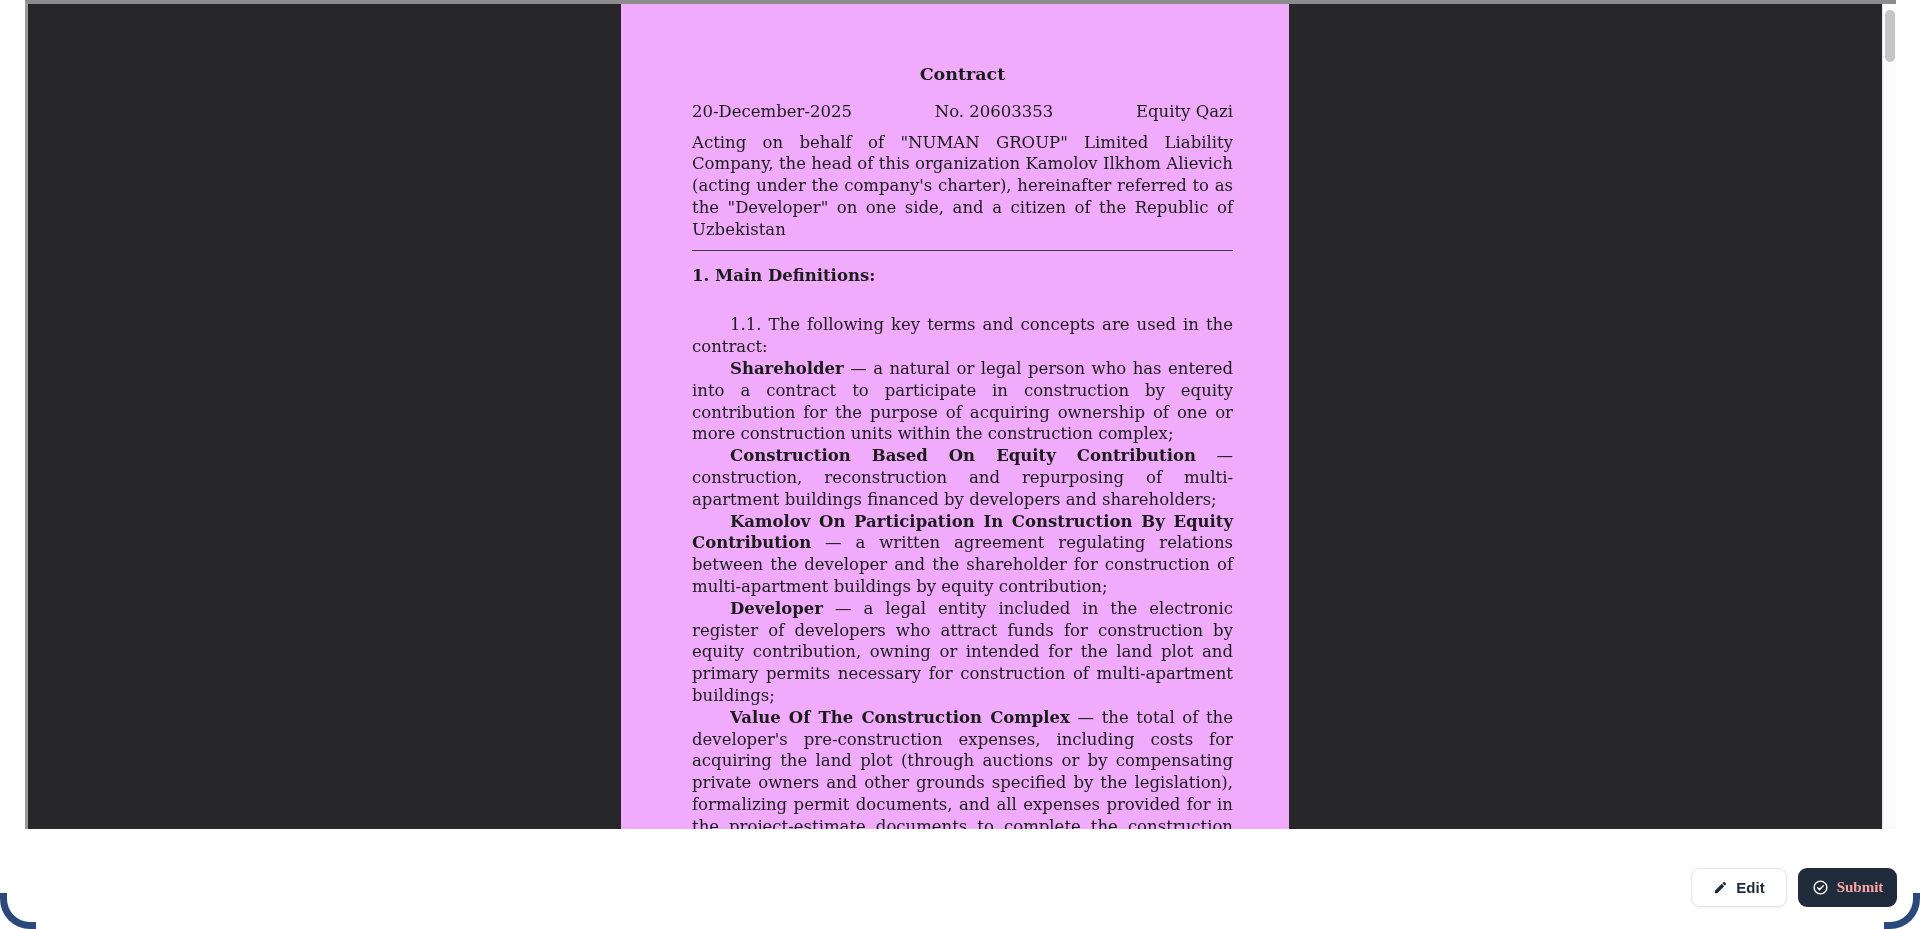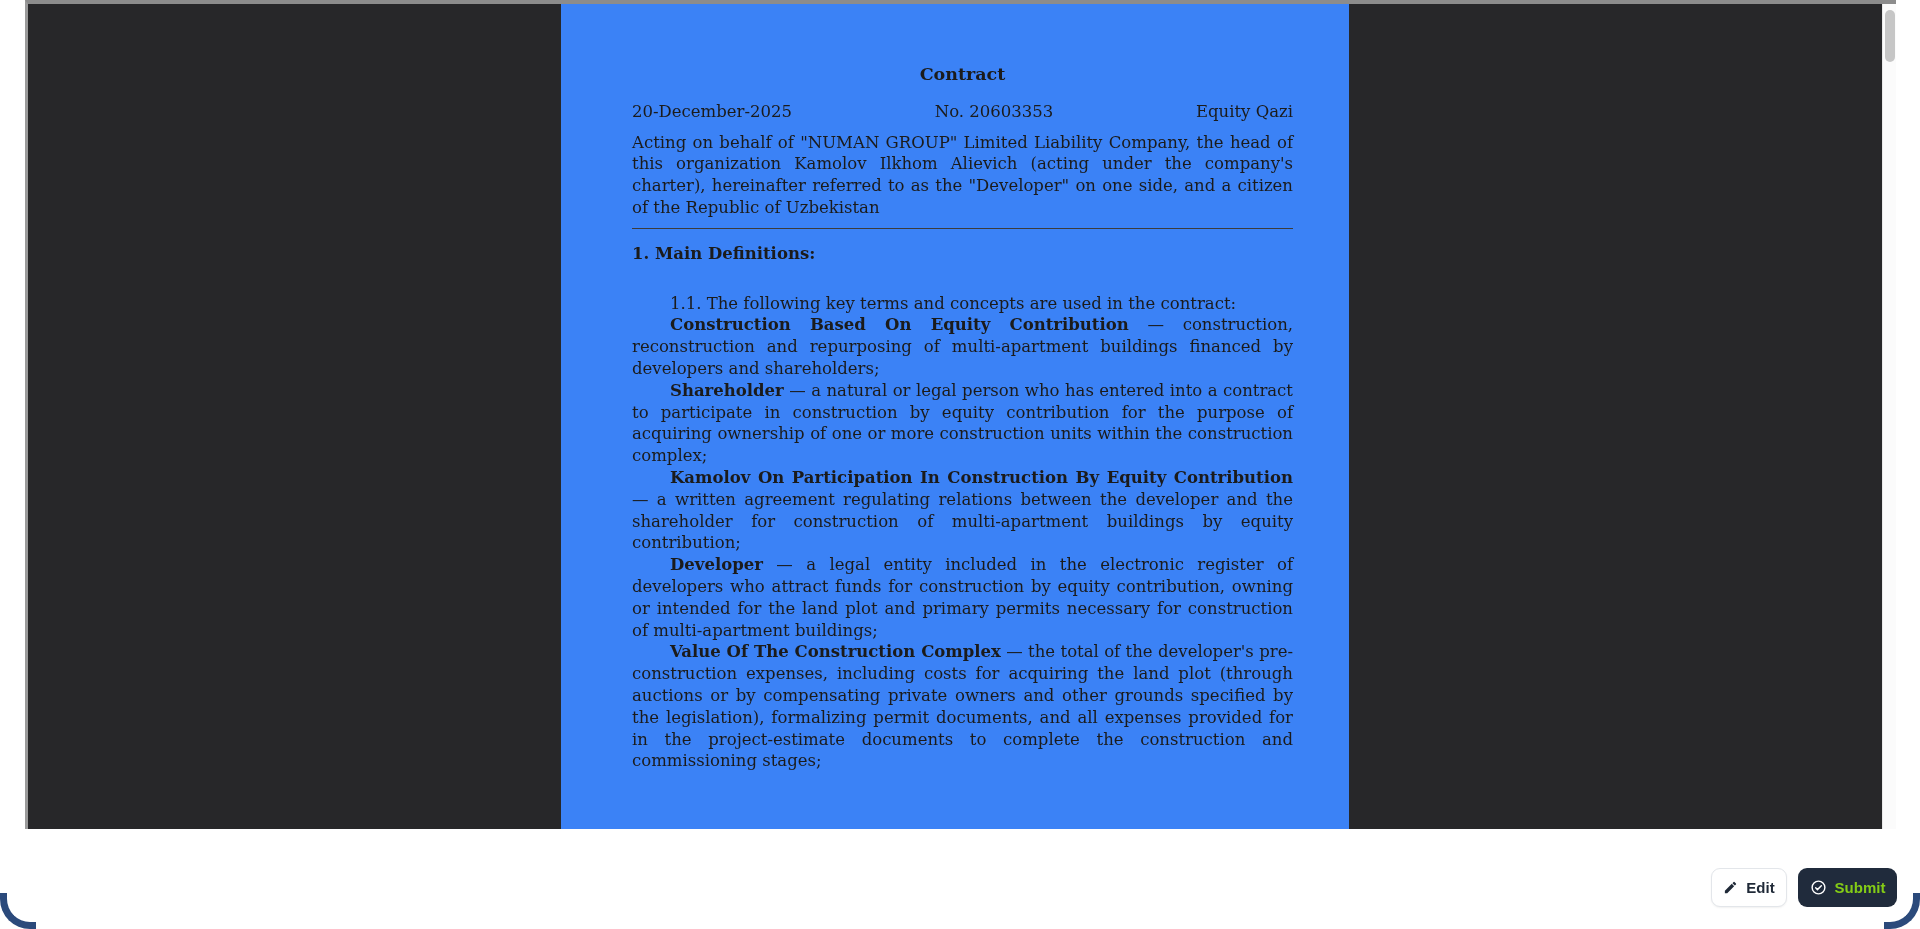--- a/index.html
+++ b/index.html
@@ -16,21 +16,21 @@
   .scroll-track {
     position:absolute; right:0; top:0; bottom:0; width:14px;
     background:#fbfbfb; border-left:1px solid #e9e9e9;
   }
   .scroll-thumb {
     position:absolute; left:2px; top:6px; width:10px; height:52px;
     background:#c6c6c6; border-radius:5px;
   }
   .page-area { position:absolute; left:0; top:0; right:14px; bottom:0; overflow:hidden; }
   .page {
-    width:788px; height:100%; margin:0 auto; background:#3b82f6;
+    width:668px; height:100%; margin:0 auto; background:#f0abfc;
     padding:60px 56px 0 71px;
     font-family:"DejaVu Serif", serif;
     font-size:16.5px; line-height:21.8px; color:#1b1b1b;
     overflow:hidden;
   }
   .doc-title   { text-align:center; font-weight:bold; font-size:17.5px; }
   .doc-subtitle{ text-align:center; font-weight:bold; font-size:17.5px; margin-top:24px; }
   .meta-row { display:flex; justify-content:space-between; margin-top:15px; }
   .para { text-align:justify; }
   .intro { margin-top:9px; }
@@ -41,24 +41,24 @@
   
   .footer-buttons {
     position:absolute; right:23px; bottom:22px; display:flex; gap:11px; align-items:center;
   }
   .btn {
     display:flex; align-items:center; justify-content:center; gap:8px;
     height:39px; border-radius:9px; font-size:15px; font-weight:700;
     cursor:pointer; border:none; font-family:"Liberation Sans", sans-serif;
   }
   .btn-edit {
-    width:76px; background:#ffffff; color:#1f2937;
+    width:96px; background:#ffffff; color:#1f2937;
     border:1px solid #e3e6ea; box-shadow:0 1px 2px rgba(0,0,0,.06);
   }
-  .btn-submit { width:99px; background:#202b3c; color:#84cc16; }
+  .btn-submit { width:99px; background:#202b3c; color:#fca5a5;font-family:Liberation Serif, serif; }
   .btn svg { display:block; }
 
   
   .corner { position:absolute; bottom:0; width:36px; height:36px; pointer-events:none; }
   .corner-left  { left:0;  border-left:7px solid #2b4a7b;  border-bottom:7px solid #2b4a7b;
                   border-radius:0 0 0 30px; }
   .corner-right { right:0; border-right:7px solid #2b4a7b; border-bottom:7px solid #2b4a7b;
                   border-radius:0 0 30px 0; }
 </style>
 </head>
@@ -79,23 +79,23 @@
 
       <p class="para intro">Acting on behalf of "NUMAN GROUP" Limited Liability Company, the head of this organization Kamolov Ilkhom Alievich (acting under the company's charter), hereinafter referred to as the "Developer" on one side, and a citizen of the Republic of Uzbekistan</p>
 
       <hr class="name-line">
 
 
       <div class="section-heading">1. Main Definitions:</div>
 
       <p class="para indent">1.1. The following key terms and concepts are used in the contract:</p>
 
+      <p class="para indent"><b>Shareholder</b><span> — a natural or legal person who has entered into a contract to participate in construction by equity contribution for the purpose of acquiring ownership of one or more construction units within the construction complex;</span></p>
+
       <p class="para indent"><b>Construction Based On Equity Contribution</b><span> — construction, reconstruction and repurposing of multi-apartment buildings financed by developers and shareholders;</span></p>
-
-      <p class="para indent"><b>Shareholder</b><span> — a natural or legal person who has entered into a contract to participate in construction by equity contribution for the purpose of acquiring ownership of one or more construction units within the construction complex;</span></p>
 
       <p class="para indent"><b>Kamolov On Participation In Construction By Equity Contribution</b><span> — a written agreement regulating relations between the developer and the shareholder for construction of multi-apartment buildings by equity contribution;</span></p>
 
       <p class="para indent"><b>Developer</b><span> — a legal entity included in the electronic register of developers who attract funds for construction by equity contribution, owning or intended for the land plot and primary permits necessary for construction of multi-apartment buildings;</span></p>
 
 
       <p class="para indent"><b>Value Of The Construction Complex</b><span> — the total of the developer's pre-construction expenses, including costs for acquiring the land plot (through auctions or by compensating private owners and other grounds specified by the legislation), formalizing permit documents, and all expenses provided for in the project-estimate documents to complete the construction and commissioning stages;</span></p>
 
     </div>
   </div>

